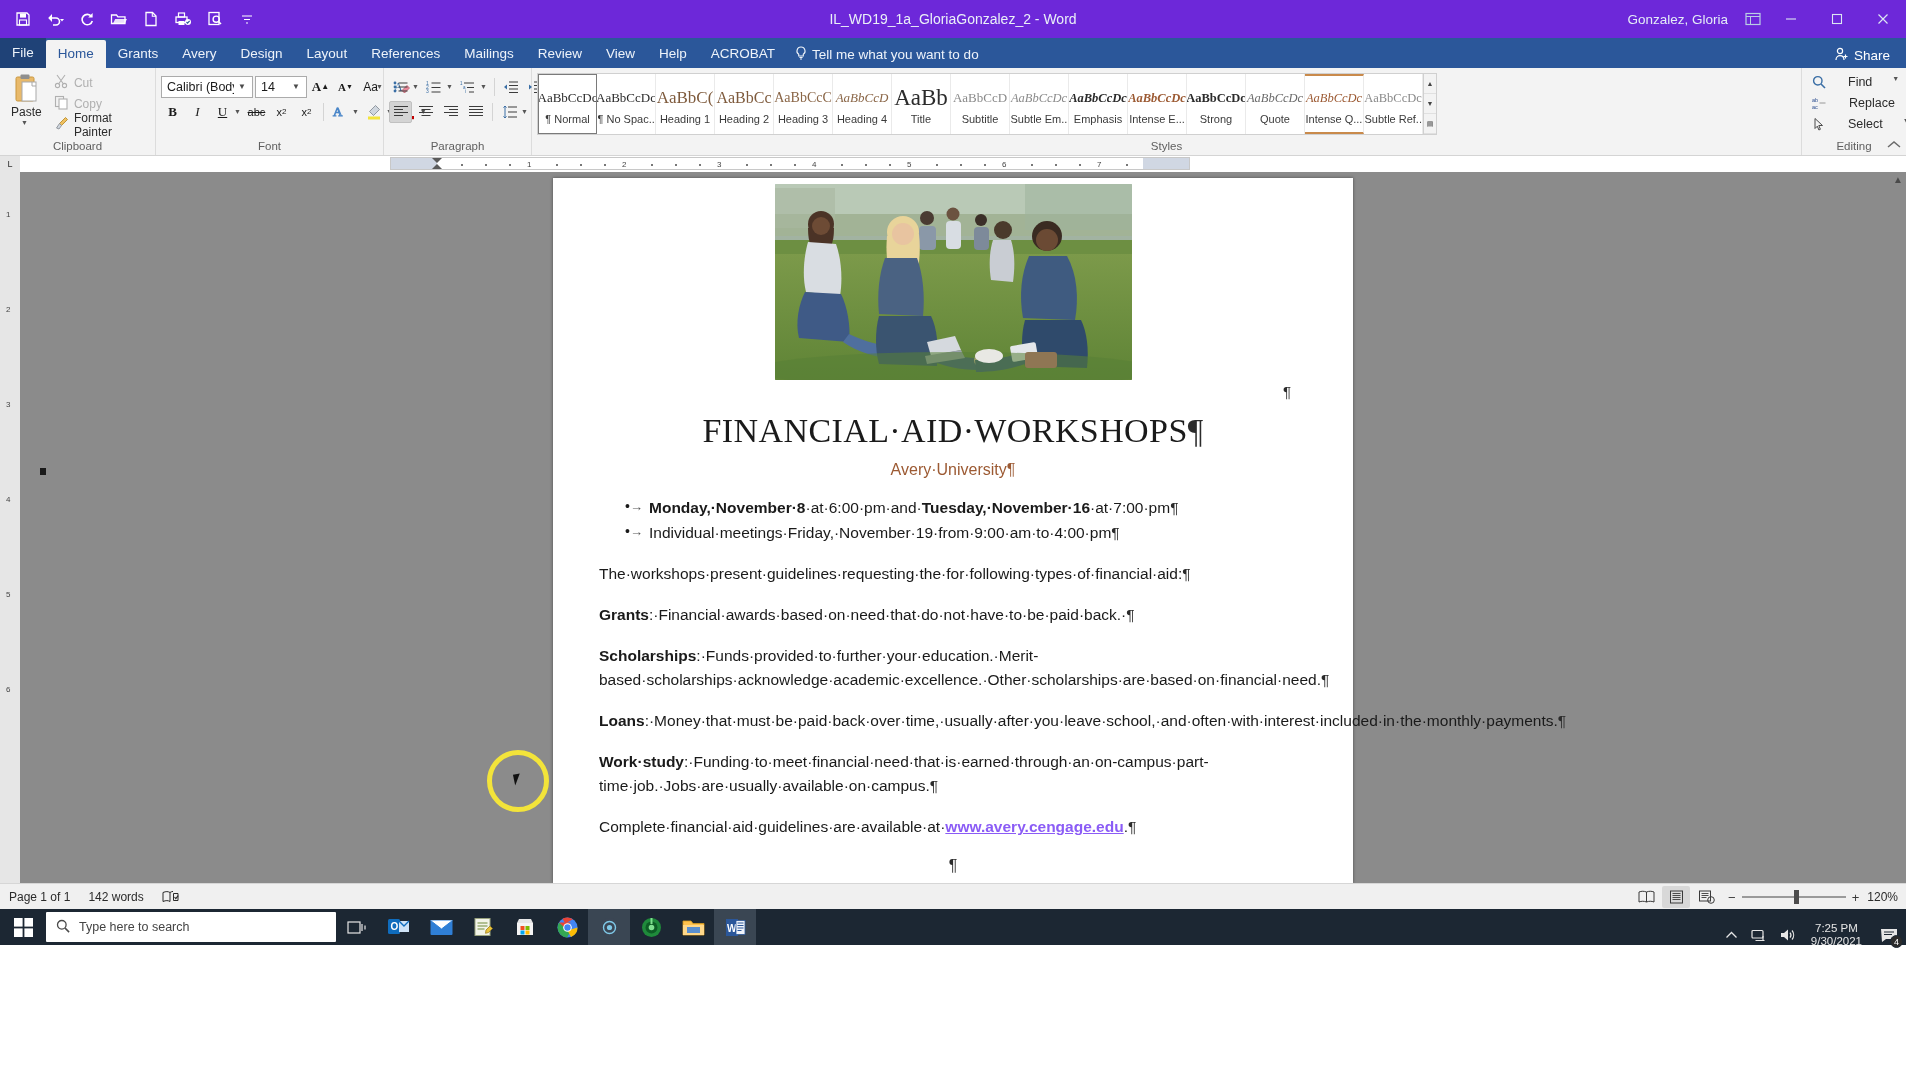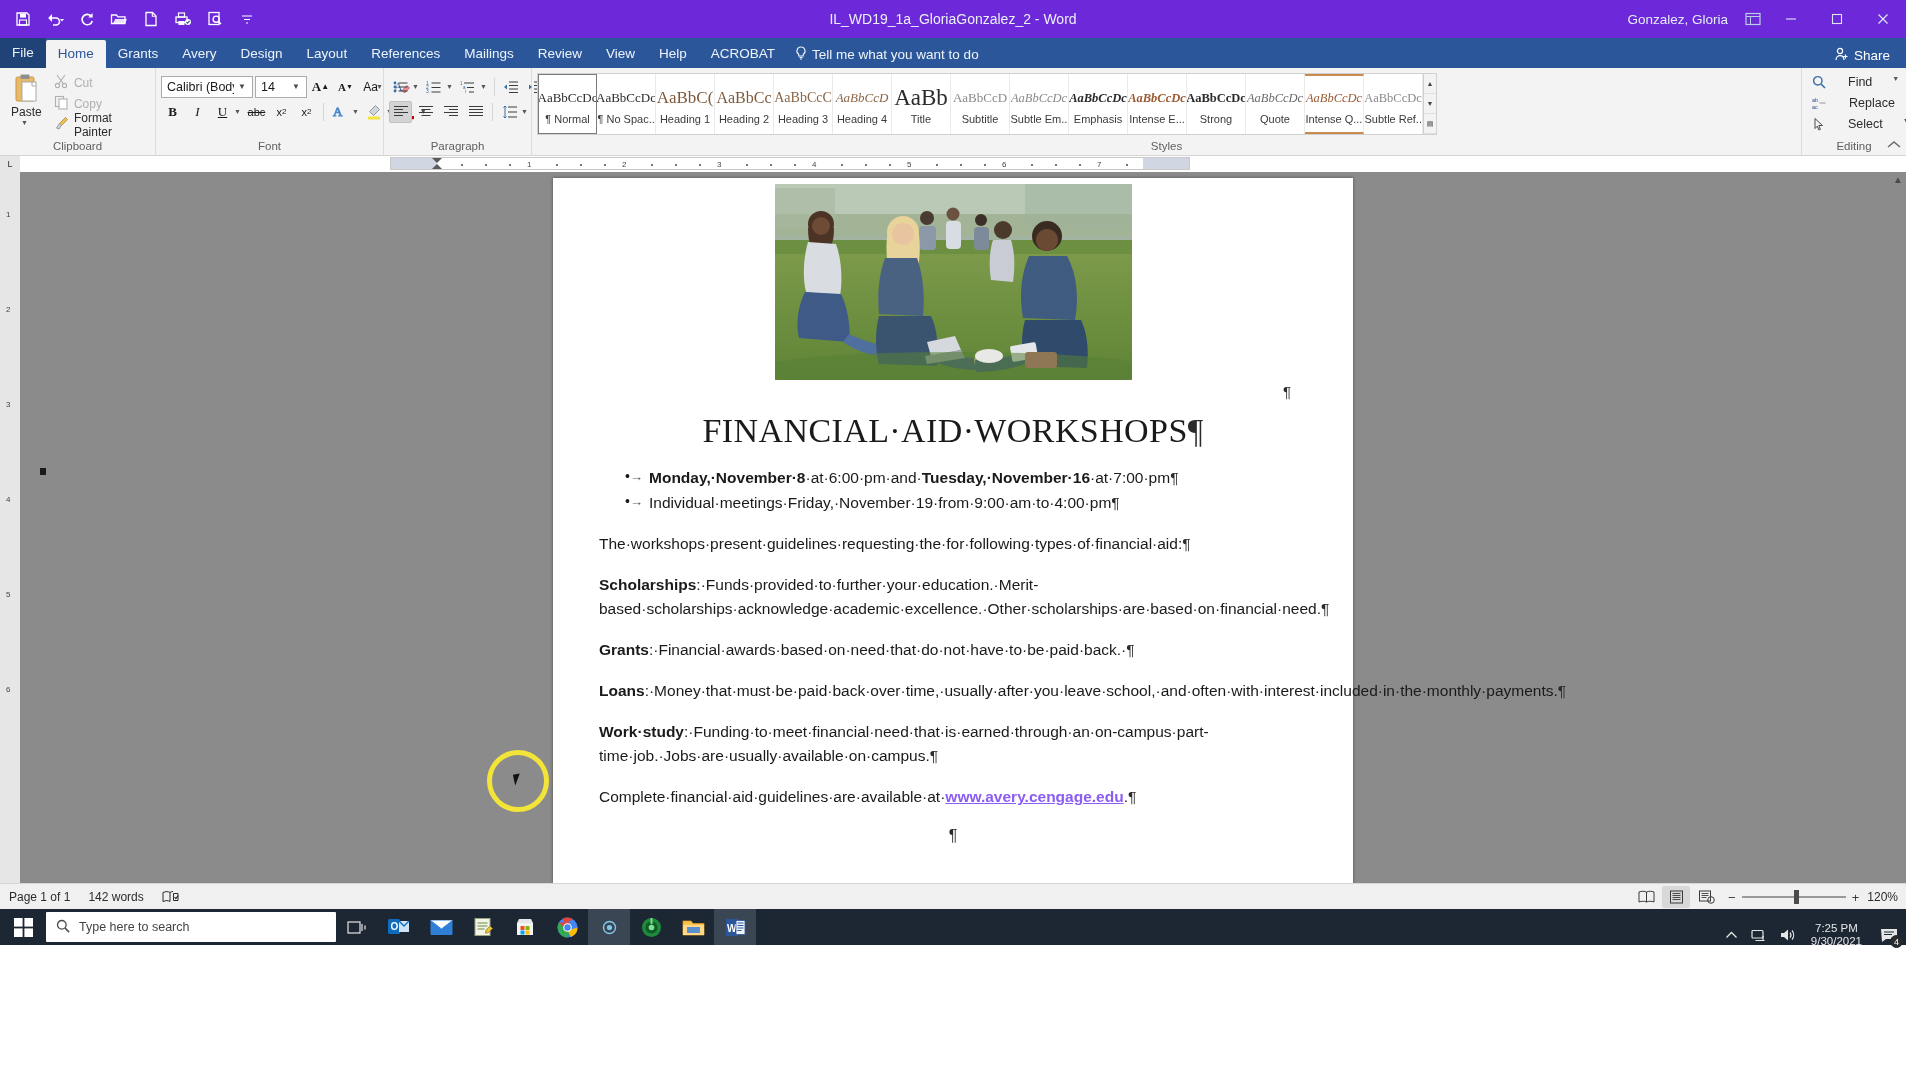--- a/index.html
+++ b/index.html
@@ -942,38 +942,41 @@
         <ellipse cx="214" cy="172" rx="14" ry="7" fill="#e8e8e4"></ellipse>
         <rect x="250" y="168" width="32" height="16" rx="3" fill="#8f7654"></rect>
       </svg>
     </div>
     <div class="photo-pilcrow">¶</div>
 
     <div class="doc-title">
       <span>FINANCIAL·AID·WORKSHOPS</span><span class="pilcrow">¶</span>
     </div>
 
+    <div class="doc-subtitle">
+      <span>Avery·University</span><span class="pilcrow sub">¶</span>
+    </div>
 
     <ul class="doc-ul">
       <li>
         <span class="bul">•<span class="tabarrow">→</span></span><span style="font-weight:700;">Monday,·November·8</span><span>·at·6:00·pm·and·</span><span style="font-weight:700;">Tuesday,·November·16</span><span>·at·7:00·pm</span><span class="pilcrow">¶</span>
       </li>
       <li>
         <span class="bul">•<span class="tabarrow">→</span></span><span>Individual·meetings·</span><span style="font-weight:400;">Friday,·November·19</span><span>·from·9:00·am·to·4:00·pm</span><span class="pilcrow">¶</span>
       </li>
     </ul>
 
     <p class="doc-p">
       <span>The·workshops·present·guidelines·requesting·the·for·following·types·of·financial·aid:</span><span class="pilcrow">¶</span>
     </p>
     <p class="doc-p">
-      <b>Scholarships</b><span>:·Funds·provided·to·further·your·education.·Merit-based·scholarships·acknowledge·academic·excellence.·Other·scholarships·are·based·on·financial·need.</span><span class="pilcrow">¶</span>
+      <b>Grants</b><span>:·Financial·awards·based·on·need·that·do·not·have·to·be·paid·back.·</span><span class="pilcrow">¶</span>
     </p>
     <p class="doc-p">
-      <b>Grants</b><span>:·Financial·awards·based·on·need·that·do·not·have·to·be·paid·back.·</span><span class="pilcrow">¶</span>
+      <b>Scholarships</b><span>:·Funds·provided·to·further·your·education.·Merit-based·scholarships·acknowledge·academic·excellence.·Other·scholarships·are·based·on·financial·need.</span><span class="pilcrow">¶</span>
     </p>
     <p class="doc-p">
       <b>Loans</b><span>:·Money·that·must·be·paid·back·over·time,·usually·after·you·leave·school,·and·often·with·interest·included·in·the·monthly·payments.</span><span class="pilcrow">¶</span>
     </p>
     <p class="doc-p">
       <b>Work·study</b><span>:·Funding·to·meet·financial·need·that·is·earned·through·an·on-campus·part-time·job.·Jobs·are·usually·available·on·campus.</span><span class="pilcrow">¶</span>
     </p>
     <p class="doc-p">
       <span>Complete·financial·aid·guidelines·are·available·at·</span><a class="doc-link" href="#">www.avery.cengage.edu</a><span>.</span><span class="pilcrow">¶</span>
     </p>

